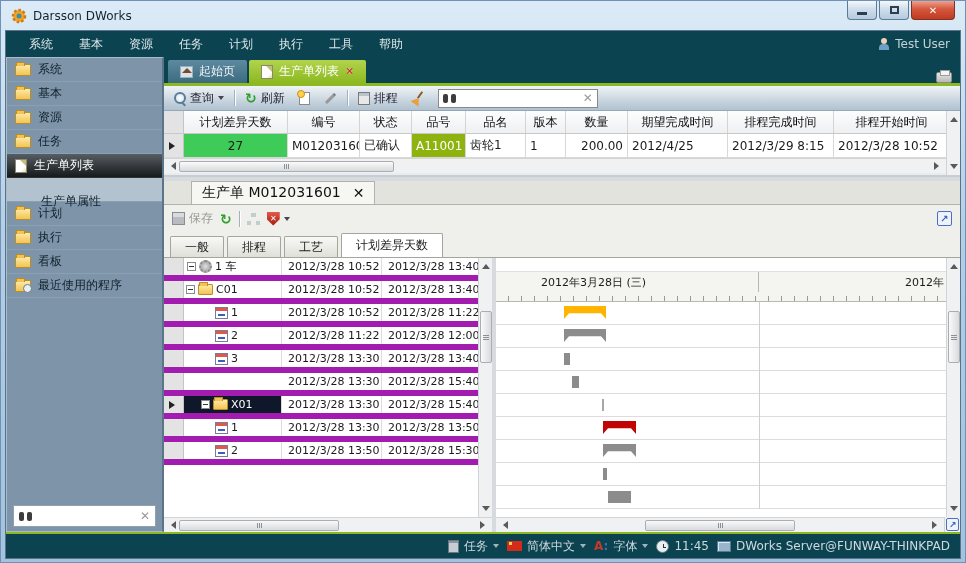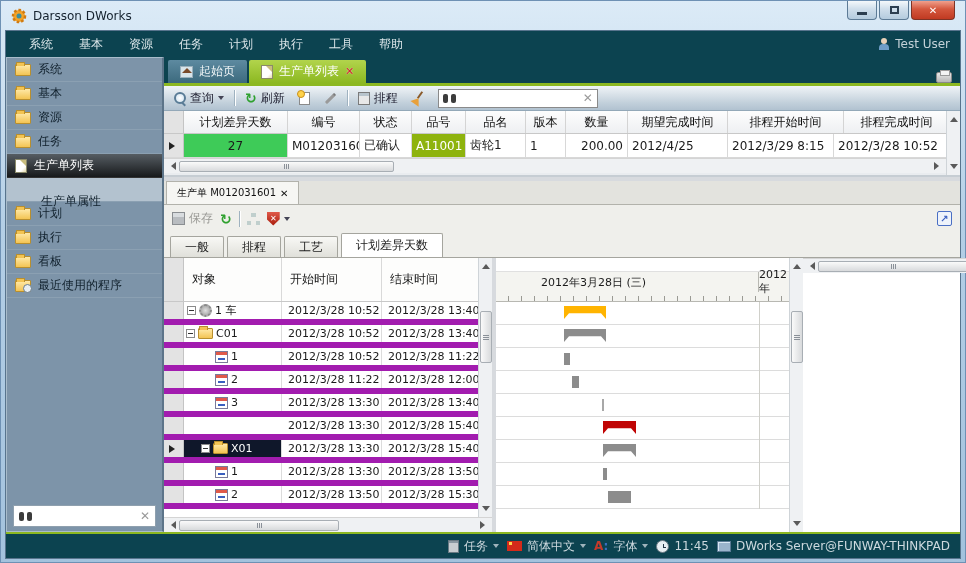--- a/index.html
+++ b/index.html
@@ -110,21 +110,21 @@
   .grip-v { width:1px; height:5px; background:#8a9098; box-shadow:2px 0 0 #8a9098, 4px 0 0 #8a9098; margin-right:4px; }
   .grip-h { height:1px; width:6px; background:#8a9098; box-shadow:0 2px 0 #8a9098, 0 4px 0 #8a9098; margin-bottom:4px; }
   .vscroll { width:14px; flex:none; background:#eff1f3; border-left:1px solid #cfd4d8; display:flex; flex-direction:column; align-items:center; }
   .vs-thumb { width:12px; background:linear-gradient(90deg,#fafafa,#d8dadc); border:1px solid #a8aeb4; border-radius:2px;
               display:flex; align-items:center; justify-content:center; }
 
   
   .gap { height:4px; background:#d7dade; flex:none; }
   .detail { flex:1; display:flex; flex-direction:column; background:#efefeb; min-height:0; }
   .dt-tabbar { height:24px; background:#e3e3de; border-bottom:1px solid #b2b2ab; display:flex; align-items:flex-end; padding-left:2px; flex:none; }
-  .dt-tab { height:23px; background:#f6f6f3; border:1px solid #b2b2ab; border-bottom:none; display:flex; align-items:center; gap:4px; padding:0 10px; font-size:10px; color:#111; }
+  .dt-tab { height:23px; background:#f6f6f3; border:1px solid #b2b2ab; border-bottom:none; display:flex; align-items:center; gap:12px; padding:0 10px; font-size:14px; color:#111;margin-left:25px; }
   .toolbar2 { height:27px; display:flex; align-items:center; gap:7px; padding:0 8px; flex:none; }
   .tb2-btn { display:flex; align-items:center; gap:4px; }
   .tb2-btn.disabled { color:#9a9a96; }
   .icon-floppy { width:13px; height:13px; background:#b8bcc0; border:1px solid #8a8e92; box-shadow:inset 0 4px 0 #d8dcdf; }
   .icon-org { width:13px; height:12px; position:relative; opacity:.45; }
   .icon-org:before { content:""; position:absolute; left:4px; top:0; width:5px; height:4px; background:#8aa; }
   .icon-org:after { content:""; position:absolute; left:0; bottom:0; width:4px; height:4px; background:#8aa; box-shadow:9px 0 0 #8aa; }
   .icon-shield { width:13px; height:14px; background:linear-gradient(#e05a4a,#a81a0a); clip-path:polygon(0 0,100% 0,100% 55%,50% 100%,0 55%);
                  color:#fff; font-size:8px; font-weight:bold; display:flex; align-items:center; justify-content:center; }
   .icon-popout { width:15px; height:15px; border:1px solid #4a6fc4; border-radius:2px; color:#3a5fc0; font-size:10px;
@@ -148,21 +148,21 @@
   .pg-row .cell.tree.sel { background:#0f172a; color:#fff; }
   .expander { width:9px; height:9px; border:1px solid #8a8a8a; background:#fff; flex:none; position:relative; }
   .expander:before { content:""; position:absolute; left:1px; top:3px; width:5px; height:1px; background:#333; }
   .icon-gear { width:13px; height:13px; border-radius:50%; background:radial-gradient(#e0e0e0,#9a9a9a); border:2px dotted #8a8a8a; flex:none; }
   .icon-cal { width:13px; height:12px; background:#fff; border:1px solid #7a7a9a; box-shadow:inset 0 3px 0 #e05a4a; position:relative; flex:none; }
   .icon-cal:after { content:""; position:absolute; left:2px; bottom:2px; width:7px; height:2px; background:#3a5fc0; }
   .tree-folder { width:15px; height:11px; }
   .plan-hscroll { height:15px; flex:none; }
 
   
-  .gantt { flex:1; display:flex; flex-direction:row; min-width:0; background:#fff; }
+  .gantt { flex:1; display:flex; flex-direction:column; min-width:0; background:#fff; }
   .gantt-main { flex:1; display:flex; min-height:0; }
   .gantt-view { flex:1; min-width:0; position:relative; overflow:hidden; }
   .gv-blank { height:14px; background:#fff; border-bottom:1px solid #e0e0e0; }
   .gv-days { height:20px; display:flex; background:#f4f4f0; font-size:11px; }
   .gv-day1 { border-right:1px solid #b8b8b2; display:flex; align-items:center; padding-left:45px; flex:none; }
   .gv-day2 { flex:1; display:flex; align-items:center; justify-content:flex-end; padding-right:2px; }
   .gv-ticks { height:10px; background:#f4f4f0; border-bottom:1px solid #b8b8b2;
               background-image:repeating-linear-gradient(90deg, transparent 0 12px, #9a9a94 12px 13px);
               background-size:100% 5px; background-position:0 100%; background-repeat:no-repeat; }
   .gv-rows { position:relative; }
@@ -333,22 +333,22 @@
             <div class="gt-header">
               <div class="marker-col"></div>
             <div class="cell" style="width: 104px; flex: 0 0 auto;">计划差异天数</div>
                 <div class="cell" style="width: 72px; flex: 0 0 auto;">编号</div>
                 <div class="cell" style="width: 52px; flex: 0 0 auto;">状态</div>
                 <div class="cell" style="width: 54px; flex: 0 0 auto;">品号</div>
                 <div class="cell" style="width: 60px; flex: 0 0 auto;">品名</div>
                 <div class="cell" style="width: 40px; flex: 0 0 auto;">版本</div>
                 <div class="cell" style="width: 62px; flex: 0 0 auto;">数量</div>
                 <div class="cell" style="width: 100px; flex: 0 0 auto;">期望完成时间</div>
+                <div class="cell" style="width: 106px; flex: 0 0 auto;">排程完成时间</div>
                 <div class="cell" style="width: 116px; flex: 0 0 auto;">排程开始时间</div>
-                <div class="cell" style="width: 106px; flex: 0 0 auto;">排程完成时间</div>
               </div>
             <div class="gt-row">
               <div class="marker-col">
                   <div class="marker-arrow"></div>
                 </div>
             <div class="cell" style="width: 104px; flex: 0 0 auto; background: rgb(62, 203, 88); justify-content: center;">27</div>
                 <div class="cell" style="width: 72px; flex: 0 0 auto;">M012031601</div>
                 <div class="cell" style="width: 52px; flex: 0 0 auto;">已确认</div>
                 <div class="cell" style="width: 54px; flex: 0 0 auto; background: rgb(142, 179, 14); color: rgb(255, 255, 255);">A11001</div>
                 <div class="cell" style="width: 60px; flex: 0 0 auto;">齿轮1</div>
@@ -415,26 +415,20 @@
               <div class="stab">排程</div>
               <div class="stab">工艺</div>
               <div class="stab active">计划差异天数</div>
             </div>
 
           <div class="split">
 
             <div class="plan">
               <div class="plan-main">
                 <div class="plan-grid">
-                  <div class="pg-header">
-                    <div class="marker-col"></div>
-                  <div class="cell" style="width: 98px; flex: 0 0 auto;">对象</div>
-                      <div class="cell" style="width: 100px; flex: 0 0 auto;">开始时间</div>
-                      <div class="cell" style="width: 100px; flex: 0 0 auto;">结束时间</div>
-                    </div>
                   <div class="pg-rows">
                       <div class="pg-row">
                         <div class="marker-col"></div>
                         <div class="cell tree" style="width: 98px; flex: 0 0 auto; padding-left: 3px;">
                           <div class="expander"></div>
                           <div class="icon-gear"></div>
                           <div>1 车</div>
                         </div>
                         <div class="cell" style="width: 100px; flex: 0 0 auto;">2012/3/28 10:52</div>
                         <div class="cell" style="width: 100px; flex: 0 0 auto;">2012/3/28 13:40</div>

